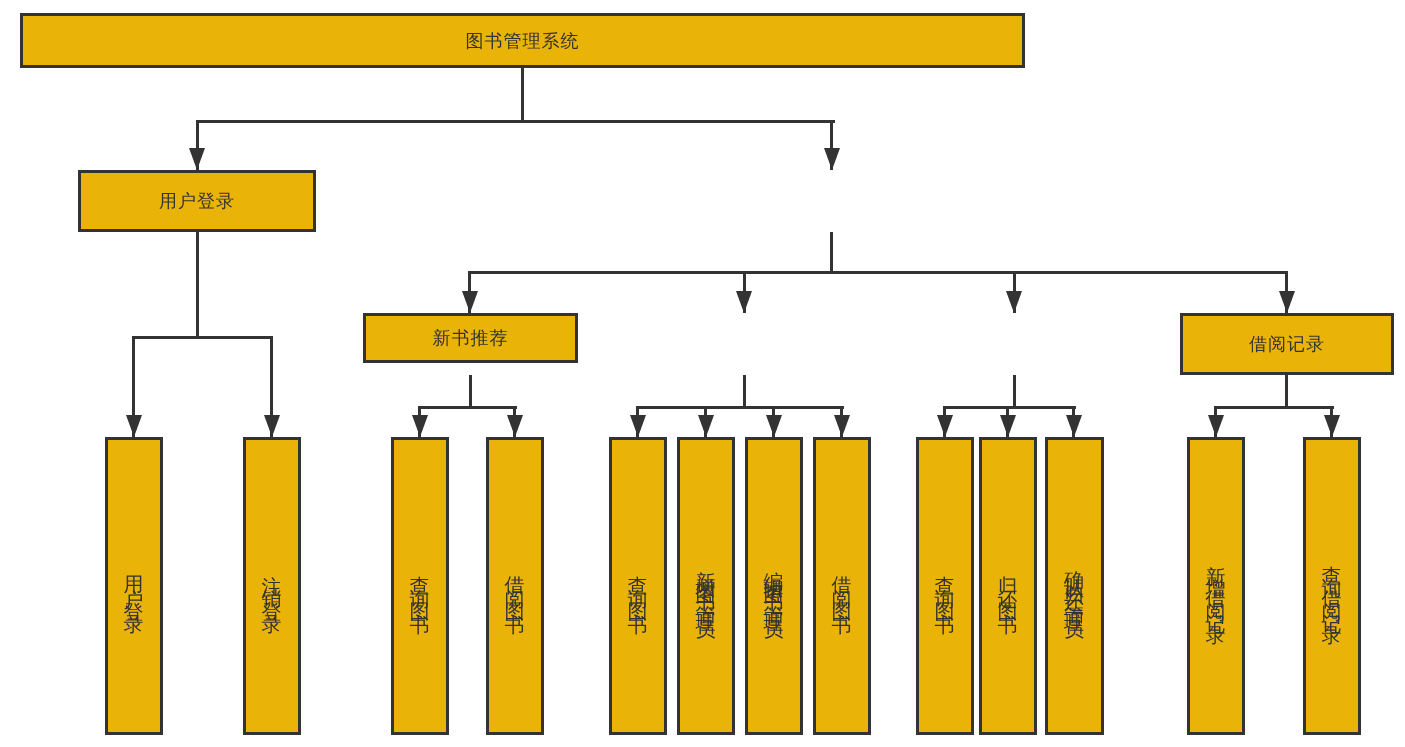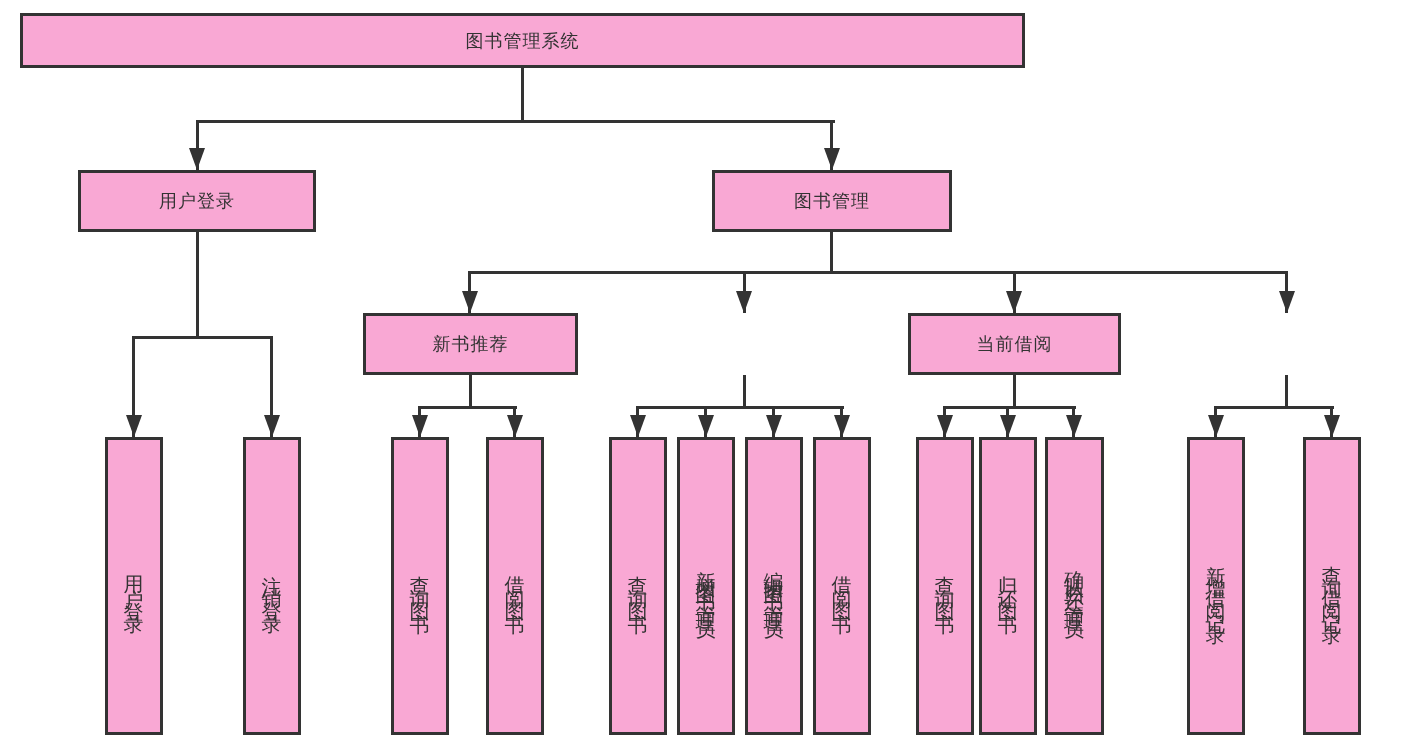--- a/index.html
+++ b/index.html
@@ -18,21 +18,21 @@
     position: relative;
     width: 1405px;
     height: 747px;
     background: var(--background, #fff);
     color: var(--text, #333);
     overflow: hidden;
   }
   .box {
     position: absolute;
     border: 3px solid var(--line, #333);
-    background: #f9a8d4;
+    background: #eab308;
     display: flex;
     align-items: center;
     justify-content: center;
     text-align: center;
   }
   .hlabel {
     font-size: 18px;
     letter-spacing: 1px;
     white-space: nowrap;
   }
@@ -74,47 +74,44 @@
   <div class="vl" style="left:521px;top:66px;height:56px"></div>
   <div class="hl" style="left:196px;top:120px;width:639px"></div>
   <div class="vl" style="left:196px;top:120px;height:50px"></div>
   <div class="ar" style="left:189px;top:148px"></div>
   <div class="vl" style="left:830px;top:120px;height:50px"></div>
   <div class="ar" style="left:824px;top:148px"></div>
 
   <div class="box" style="left:78px;top:170px;width:238px;height:62px">
     <span class="hlabel">用户登录</span>
   </div>
-  <div class="box" style="left:712px;top:170px;width:240px;height:62px">
-    <span class="hlabel">图书管理</span>
-  </div>
 
   <div class="vl" style="left:196px;top:232px;height:107px"></div>
   <div class="hl" style="left:132px;top:336px;width:141px"></div>
   <div class="vl" style="left:132px;top:336px;height:101px"></div>
   <div class="ar" style="left:126px;top:415px"></div>
   <div class="vl" style="left:270px;top:336px;height:101px"></div>
   <div class="ar" style="left:264px;top:415px"></div>
 
   <div class="vl" style="left:830px;top:232px;height:41px"></div>
   <div class="hl" style="left:468px;top:271px;width:820px"></div>
   <div class="vl" style="left:468px;top:271px;height:42px"></div>
   <div class="ar" style="left:462px;top:291px"></div>
   <div class="vl" style="left:743px;top:271px;height:42px"></div>
   <div class="ar" style="left:736px;top:291px"></div>
   <div class="vl" style="left:1013px;top:271px;height:42px"></div>
   <div class="ar" style="left:1006px;top:291px"></div>
   <div class="vl" style="left:1285px;top:271px;height:42px"></div>
   <div class="ar" style="left:1279px;top:291px"></div>
 
-  <div class="box" style="left:363px;top:313px;width:215px;height:62px">
+  <div class="box" style="left:363px;top:313px;width:215px;height:50px">
     <span class="hlabel">新书推荐</span>
   </div>
-  <div class="box" style="left:908px;top:313px;width:213px;height:62px">
-    <span class="hlabel">当前借阅</span>
+  <div class="box" style="left:1180px;top:313px;width:214px;height:62px">
+    <span class="hlabel">借阅记录</span>
   </div>
 
   <div class="vl" style="left:469px;top:375px;height:34px"></div>
   <div class="hl" style="left:418px;top:406px;width:99px"></div>
   <div class="vl" style="left:418px;top:406px;height:31px"></div>
   <div class="ar" style="left:412px;top:415px"></div>
   <div class="vl" style="left:513px;top:406px;height:31px"></div>
   <div class="ar" style="left:507px;top:415px"></div>
 
   <div class="vl" style="left:743px;top:375px;height:34px"></div>

